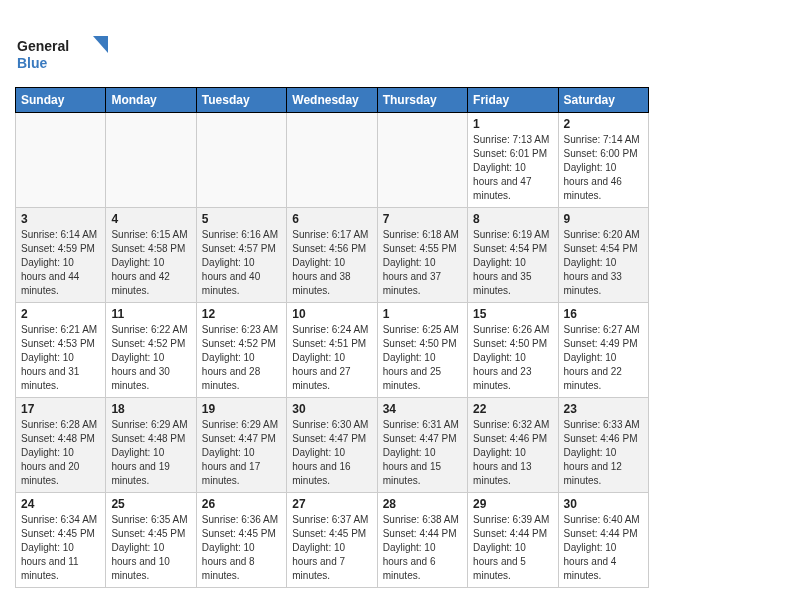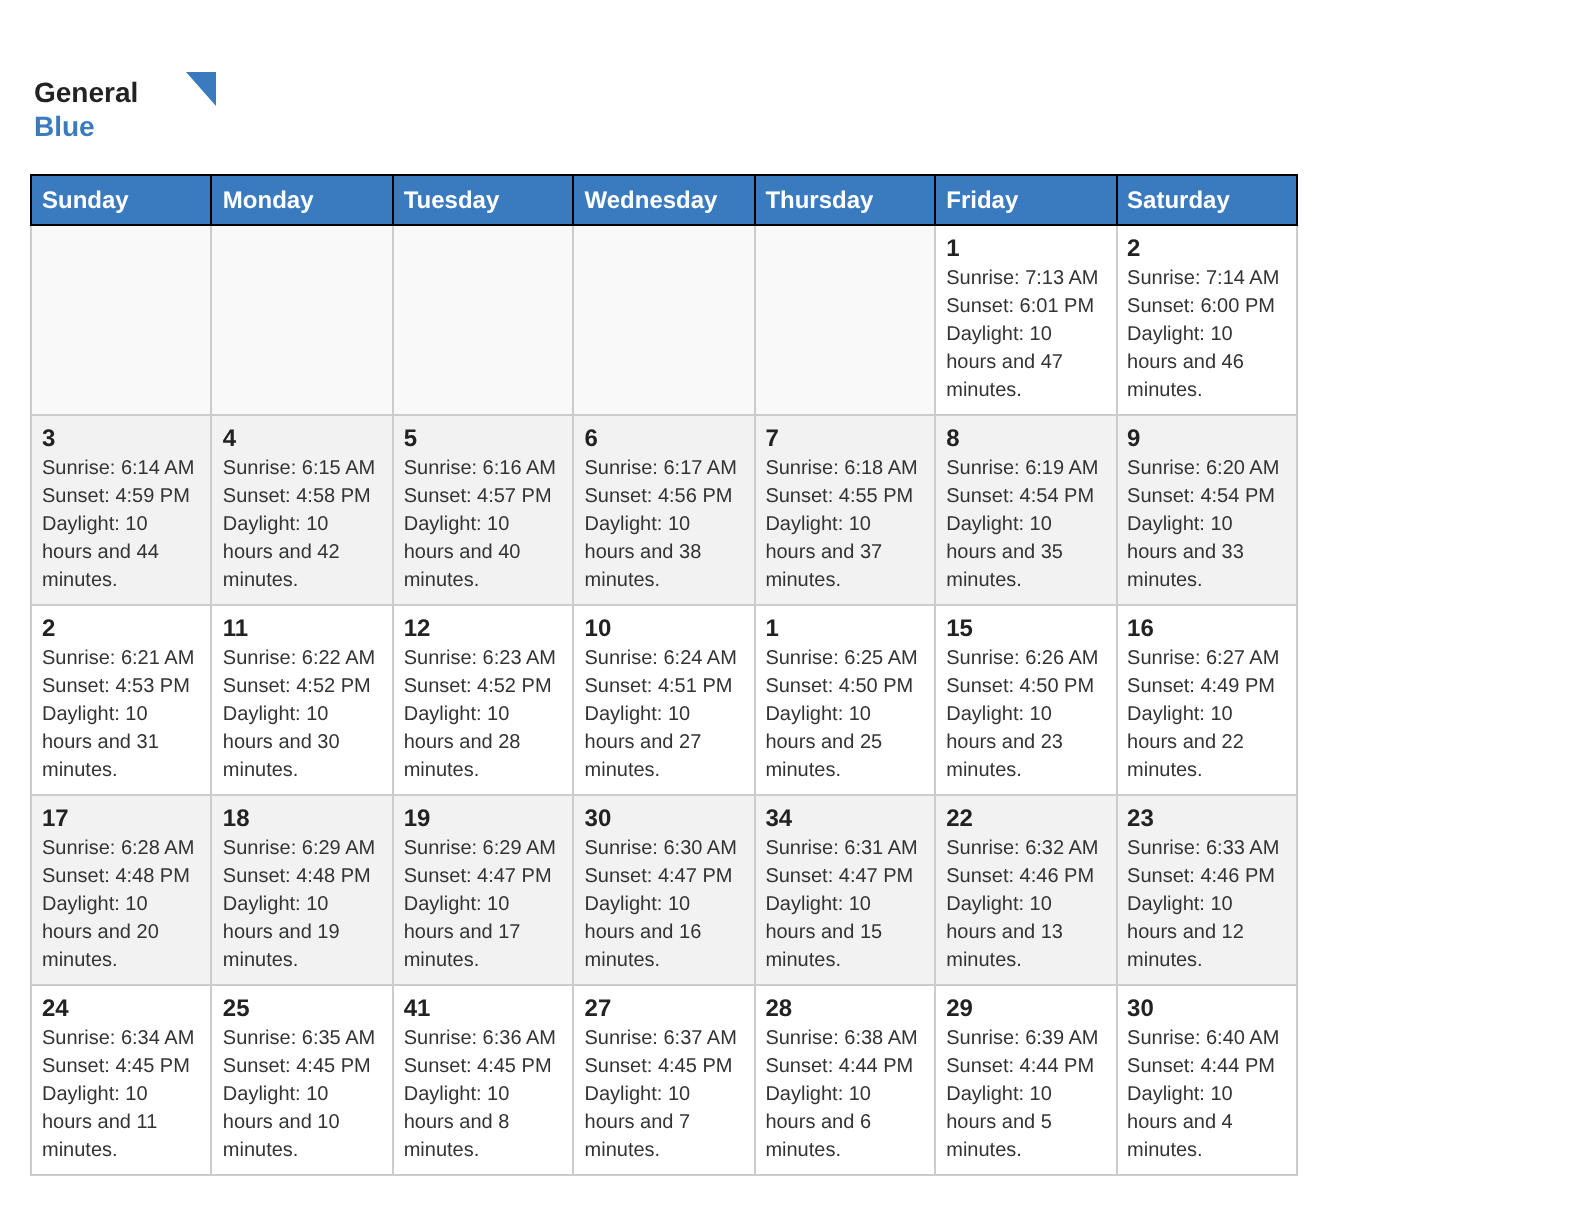--- a/index.html
+++ b/index.html
@@ -226,21 +226,21 @@
         <tr class="row-odd">
           <td>
             <span class="day-number">24</span>
             <div class="day-info">Sunrise: 6:34 AM<br>Sunset: 4:45 PM<br>Daylight: 10 hours and 11 minutes.</div>
           </td>
           <td>
             <span class="day-number">25</span>
             <div class="day-info">Sunrise: 6:35 AM<br>Sunset: 4:45 PM<br>Daylight: 10 hours and 10 minutes.</div>
           </td>
           <td>
-            <span class="day-number">41</span>
+            <span class="day-number">26</span>
             <div class="day-info">Sunrise: 6:36 AM<br>Sunset: 4:45 PM<br>Daylight: 10 hours and 8 minutes.</div>
           </td>
           <td>
             <span class="day-number">27</span>
             <div class="day-info">Sunrise: 6:37 AM<br>Sunset: 4:45 PM<br>Daylight: 10 hours and 7 minutes.</div>
           </td>
           <td>
             <span class="day-number">28</span>
             <div class="day-info">Sunrise: 6:38 AM<br>Sunset: 4:44 PM<br>Daylight: 10 hours and 6 minutes.</div>
           </td>

